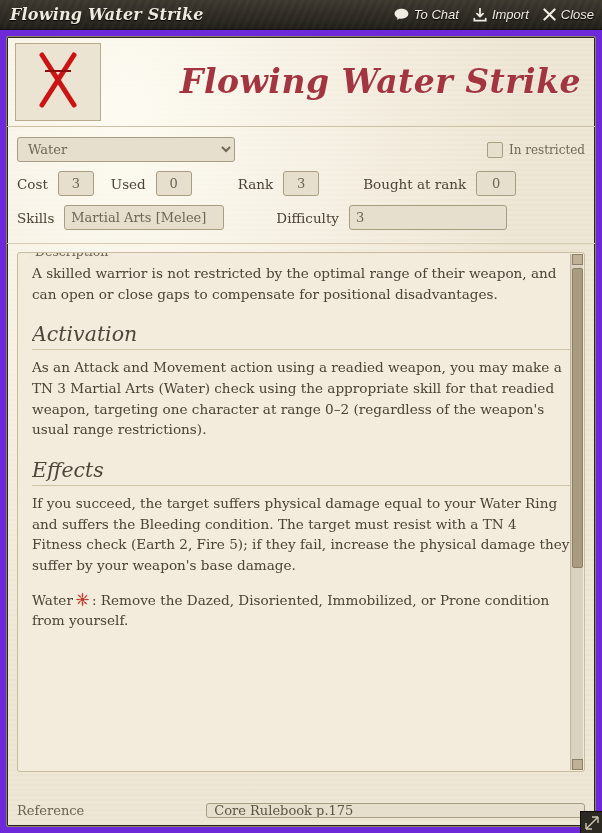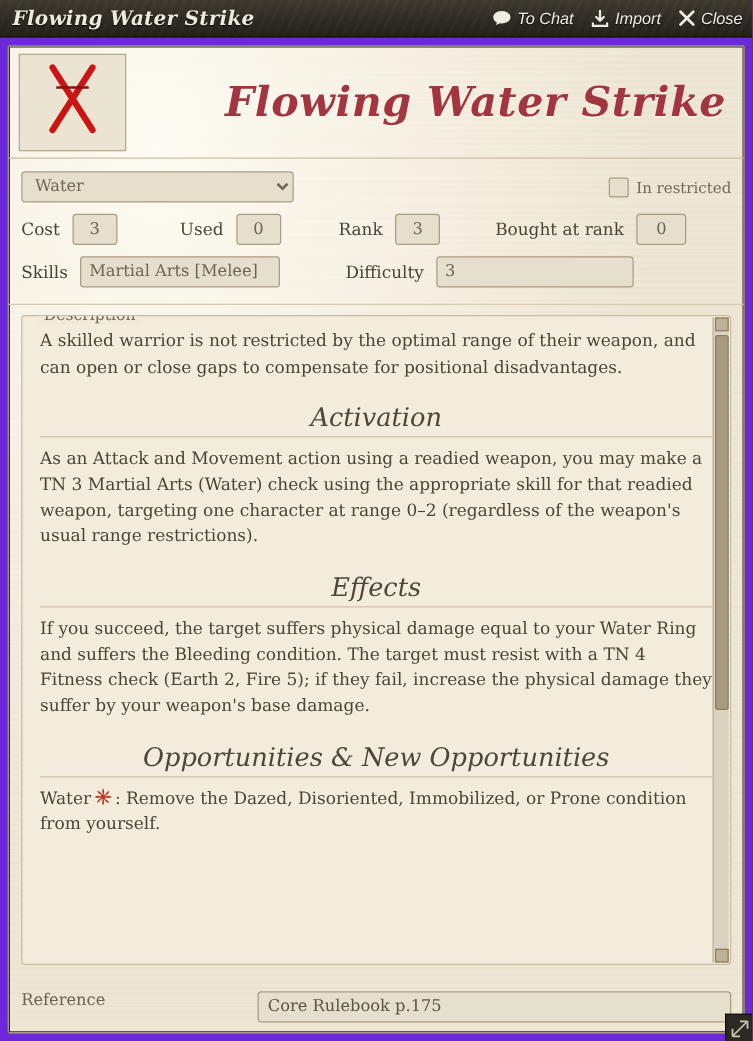--- a/index.html
+++ b/index.html
@@ -173,21 +173,20 @@
   }
   h2.sec {
     font-family: "DejaVu Serif", serif;
     font-style: italic;
     font-weight: normal;
     font-size: 20.5px;
     color: #4e463a;
     margin: 18px 0 7px 0;
     padding-bottom: 3px;
     border-bottom: 1px solid #cfc2a6;
-    text-align: center;
   }
   .ring-glyph {
     display: inline-block;
     width: 15px; height: 15px;
     vertical-align: -2px;
     margin: 0 2px;
   }
 
   
   .scrollbar {
@@ -227,21 +226,21 @@
   }
   .ref-input {
     flex: 1 1 auto;
     margin-left: 110px;
     font-family: "DejaVu Serif", serif;
     font-size: 13px;
     color: #5b5344;
     background: #e7dfcd;
     border: 1px solid #a99d81;
     border-radius: 3px;
-    height: 25px;
+    height: 15px;
     padding: 2px 7px;
     outline: none;
   }
 
   
   .grip {
     position: absolute;
     right: 0; bottom: 0;
     width: 22px; height: 22px;
     background: #2c2822;
@@ -317,21 +316,21 @@
         </select>
         <div class="check-wrap">
           <span class="chk"></span>
           <span class="chk-label">In restricted</span>
         </div>
       </div>
 
       <div class="row">
         <span class="lbl">Cost</span>
         <input class="field num" value="3" style="">
-        <span class="lbl" style="margin-left:40px">Used</span>
+        <span class="lbl" style="margin-left:7px">Used</span>
         <input class="field num" value="0" style="">
         <span class="lbl" style="margin-left:36px">Rank</span>
         <input class="field num" value="3" style="">
         <span class="lbl" style="margin-left:34px">Bought at rank</span>
         <input class="field num-wide" value="0" style="">
       </div>
 
       <div class="row">
         <span class="lbl">Skills</span>
         <input class="field skills-input" value="Martial Arts [Melee]" style="">
@@ -346,21 +345,20 @@
 
       <div class="desc-scroll">
         <p class="body-text">A skilled warrior is not restricted by the optimal range of their weapon, and can open or close gaps to compensate for positional disadvantages.</p>
 
         <h2 class="sec">Activation</h2>
         <p class="body-text">As an Attack and Movement action using a readied weapon, you may make a TN 3 Martial Arts (Water) check using the appropriate skill for that readied weapon, targeting one character at range 0–2 (regardless of the weapon's usual range restrictions).</p>
 
         <h2 class="sec">Effects</h2>
         <p class="body-text">If you succeed, the target suffers physical damage equal to your Water Ring and suffers the Bleeding condition. The target must resist with a TN 4 Fitness check (Earth 2, Fire 5); if they fail, increase the physical damage they suffer by your weapon's base damage.</p>
 
-        <h2 class="sec">Opportunities &amp; New Opportunities</h2>
         <p class="body-text">
           <span>Water</span><span class="ring-glyph"><svg width="15" height="15" viewBox="0 0 15 15">
                 <g fill="#c0392b">
                   <circle cx="7.5" cy="7.5" r="2.1"></circle>
                   <path d="M7.5 0.6c1.1 1.8 1.1 3.6 0 5.4-1.1-1.8-1.1-3.6 0-5.4z"></path>
                   <path d="M14.4 7.5c-1.8 1.1-3.6 1.1-5.4 0 1.8-1.1 3.6-1.1 5.4 0z"></path>
                   <path d="M7.5 14.4c-1.1-1.8-1.1-3.6 0-5.4 1.1 1.8 1.1 3.6 0 5.4z"></path>
                   <path d="M0.6 7.5c1.8-1.1 3.6-1.1 5.4 0-1.8 1.1-3.6 1.1-5.4 0z"></path>
                   <path d="M12.4 2.6c-0.3 2.1-1.5 3.4-3.5 4 0.6-2 1.9-3.3 3.5-4z"></path>
                   <path d="M12.4 12.4c-2.1-0.3-3.4-1.5-4-3.5 2 0.6 3.3 1.9 4 3.5z"></path>

